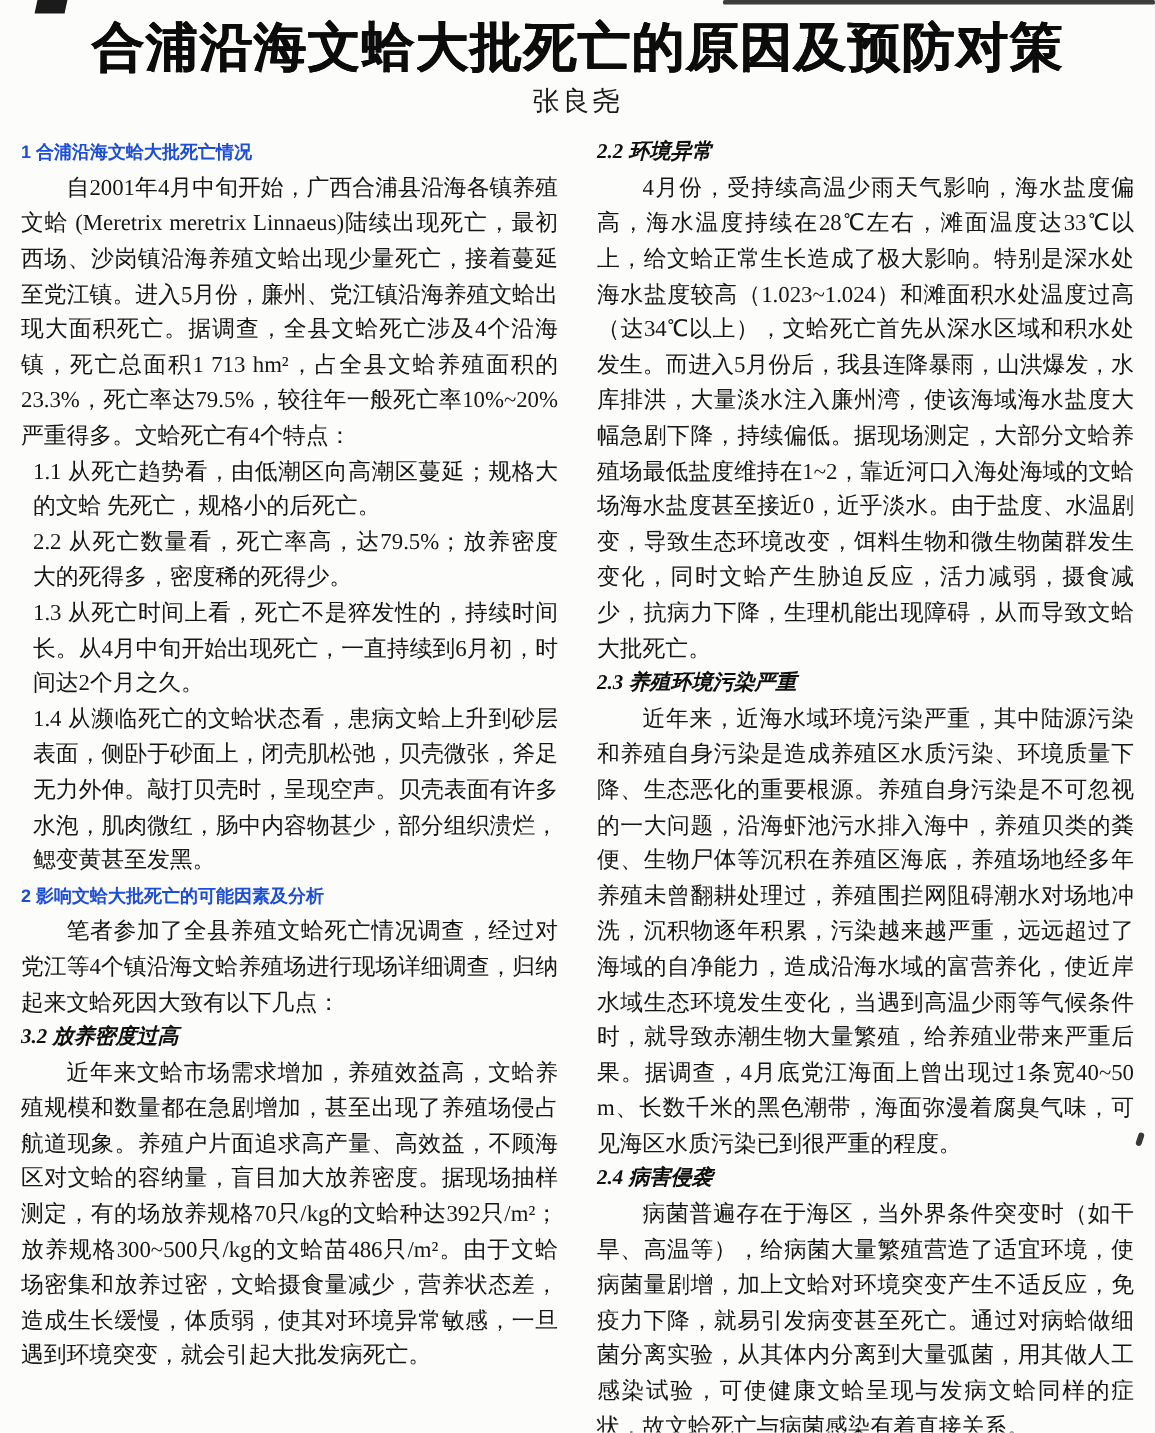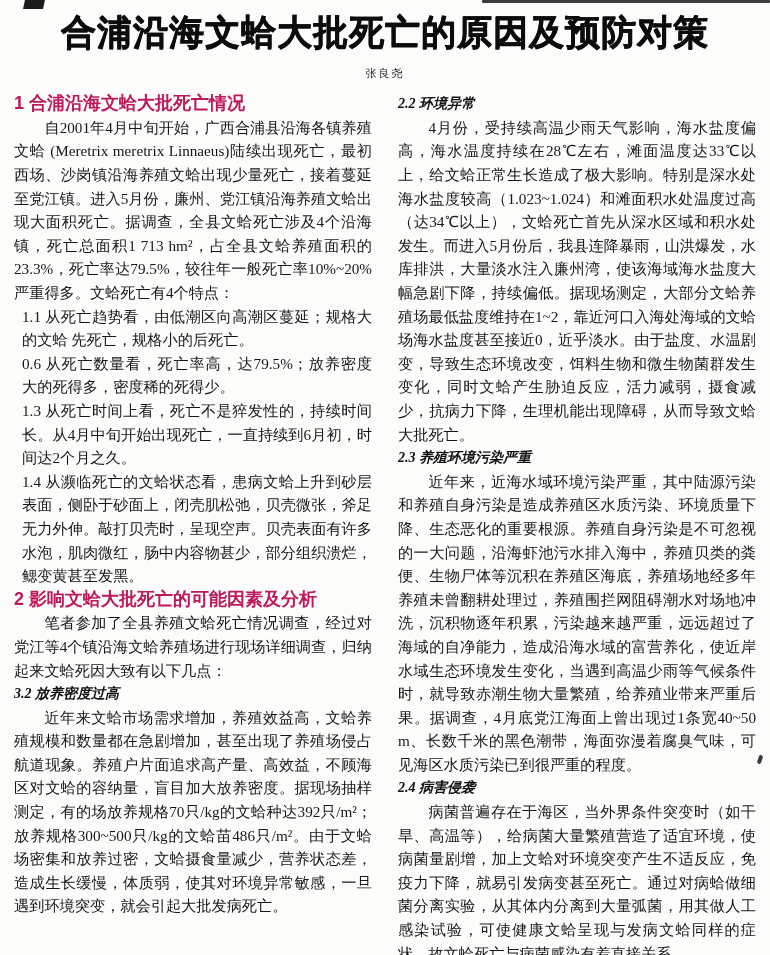--- a/index.html
+++ b/index.html
@@ -22,45 +22,45 @@
     text-align:center;
     font-family:"Liberation Sans", sans-serif;
     font-weight:900;
     font-size:35px;
     line-height:1.35;
     letter-spacing:1px;
     color:#0c0c0c;
     text-shadow:0.6px 0 #0c0c0c, 0 0.6px #0c0c0c;
   }
   .author {
-    margin-top:11px;
+    margin-top:0;
     text-align:center;
-    font-size:11px;
+    font-size:18px;
     letter-spacing:2px;
     color:#1a1a1a;
   }
   .columns {
     display:flex;
     gap:26px;
     padding:0 14px;
     margin-top:11px;
   }
   .col {
     flex:1;
     min-width:0;
     font-size:15.2px;
     line-height:23.6px;
     text-align:justify;
     color:#161616;
   }
   .sec-heading {
     font-family:"Liberation Sans", sans-serif;
     font-weight:bold;
-    font-size:18px;
-    color:#be185d;
+    font-size:12px;
+    color:#1d4ed8;
   }
   .sub-heading {
     font-style:italic;
     font-weight:bold;
     font-size:14px;
     color:#101010;
   }
   .para { text-indent:2em; }
   .item { text-indent:0;margin-left:8px; }
 </style>
@@ -75,21 +75,21 @@
 
   <h1 class="title">合浦沿海文蛤大批死亡的原因及预防对策</h1>
   <div class="author">张良尧</div>
 
   <div class="columns">
 
     <div class="col">
       <div class="sec-heading">1 合浦沿海文蛤大批死亡情况</div>
       <div class="para">自2001年4月中旬开始，广西合浦县沿海各镇养殖文蛤 (Meretrix meretrix Linnaeus)陆续出现死亡，最初西场、沙岗镇沿海养殖文蛤出现少量死亡，接着蔓延至党江镇。进入5月份，廉州、党江镇沿海养殖文蛤出现大面积死亡。据调查，全县文蛤死亡涉及4个沿海镇，死亡总面积1 713 hm²，占全县文蛤养殖面积的23.3%，死亡率达79.5%，较往年一般死亡率10%~20%严重得多。文蛤死亡有4个特点：</div>
       <div class="item">1.1 从死亡趋势看，由低潮区向高潮区蔓延；规格大的文蛤 先死亡，规格小的后死亡。</div>
-      <div class="item">0.6 从死亡数量看，死亡率高，达79.5%；放养密度大的死得多，密度稀的死得少。</div>
+      <div class="item">2.2 从死亡数量看，死亡率高，达79.5%；放养密度大的死得多，密度稀的死得少。</div>
       <div class="item">1.3 从死亡时间上看，死亡不是猝发性的，持续时间长。从4月中旬开始出现死亡，一直持续到6月初，时间达2个月之久。</div>
       <div class="item">1.4 从濒临死亡的文蛤状态看，患病文蛤上升到砂层表面，侧卧于砂面上，闭壳肌松弛，贝壳微张，斧足无力外伸。敲打贝壳时，呈现空声。贝壳表面有许多水泡，肌肉微红，肠中内容物甚少，部分组织溃烂，鳃变黄甚至发黑。</div>
       <div class="sec-heading">2 影响文蛤大批死亡的可能因素及分析</div>
       <div class="para">笔者参加了全县养殖文蛤死亡情况调查，经过对党江等4个镇沿海文蛤养殖场进行现场详细调查，归纳起来文蛤死因大致有以下几点：</div>
       <div class="sub-heading">3.2 放养密度过高</div>
       <div class="para">近年来文蛤市场需求增加，养殖效益高，文蛤养殖规模和数量都在急剧增加，甚至出现了养殖场侵占航道现象。养殖户片面追求高产量、高效益，不顾海区对文蛤的容纳量，盲目加大放养密度。据现场抽样测定，有的场放养规格70只/kg的文蛤种达392只/m²；放养规格300~500只/kg的文蛤苗486只/m²。由于文蛤场密集和放养过密，文蛤摄食量减少，营养状态差，造成生长缓慢，体质弱，使其对环境异常敏感，一旦遇到环境突变，就会引起大批发病死亡。</div>
     </div>
 
     <div class="col">
       <div class="sub-heading">2.2 环境异常</div>

